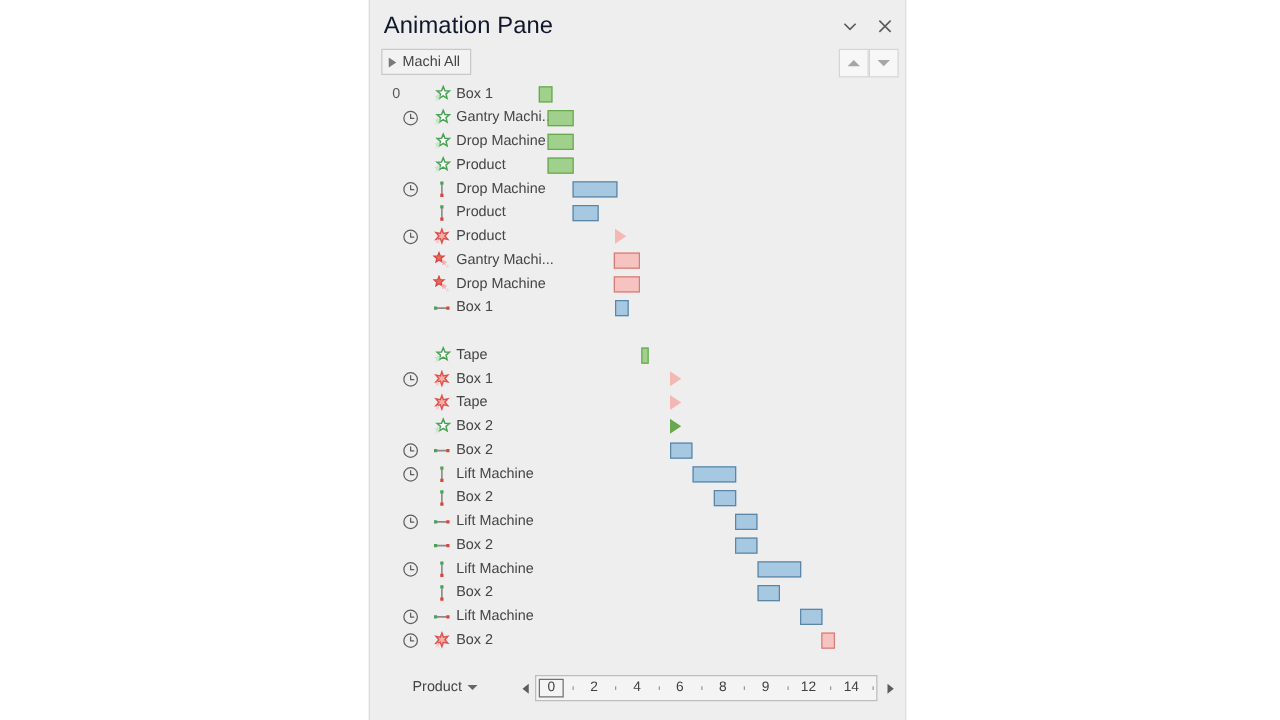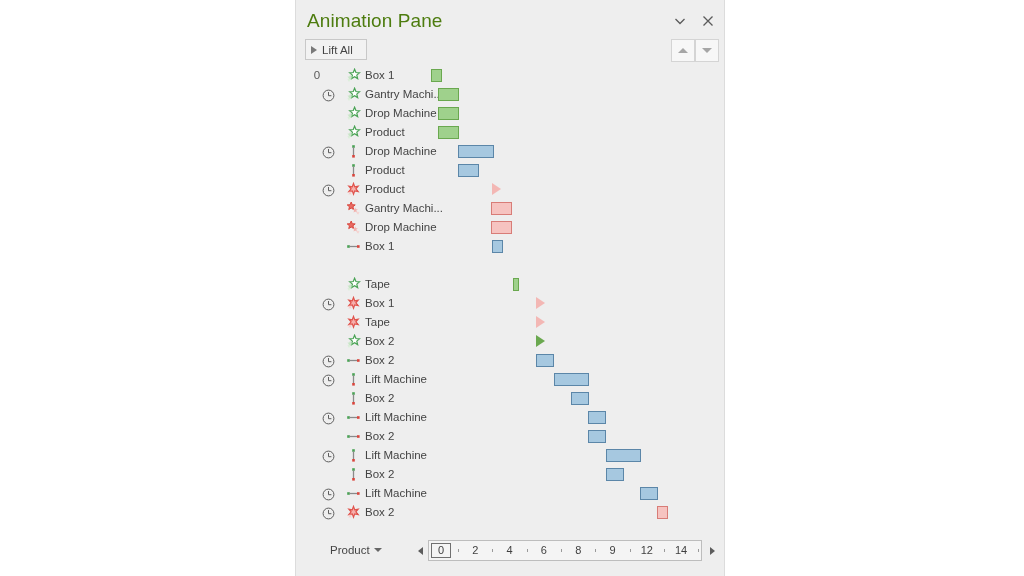--- a/index.html
+++ b/index.html
@@ -17,21 +17,21 @@
     position:absolute;left:295px;top:0;width:430px;height:576px;
     background:#eeeeee;
     border-left:1px solid #dcdcdc;
     border-right:1px solid #dcdcdc;
     box-sizing:border-box;
   }
 
   
   .pane-title{
     position:absolute;left:11px;top:10px;
-    font-size:19px;color:#4d7c0f;font-weight:400;
+    font-size:19px;color:#0f172a;font-weight:400;
     letter-spacing:.1px;white-space:nowrap;
   }
   .hdr-btn{
     position:absolute;width:22px;height:22px;
     display:flex;align-items:center;justify-content:center;
     cursor:default;
   }
   .hdr-btn svg{display:block;}
   #collapse-btn{left:373px;top:10px;}
   #close-btn{left:401px;top:10px;}
@@ -145,21 +145,21 @@
       </svg>
     </div>
     <div class="hdr-btn" id="close-btn">
       <svg width="16" height="16" viewBox="0 0 16 16">
         <path d="M3.5 3.5 L12.5 12.5 M12.5 3.5 L3.5 12.5" fill="none" stroke="#5a5a5a" stroke-width="1.3"></path>
       </svg>
     </div>
 
     <div class="playall">
       <span class="tri"></span>
-      <span>Lift All</span>
+      <span>Machi All</span>
     </div>
 
     <div class="reorder" id="reorder-up">
       <span class="cap-up"></span>
     </div>
     <div class="reorder" id="reorder-down">
       <span class="cap-dn"></span>
     </div>
 
     <div id="rows">

